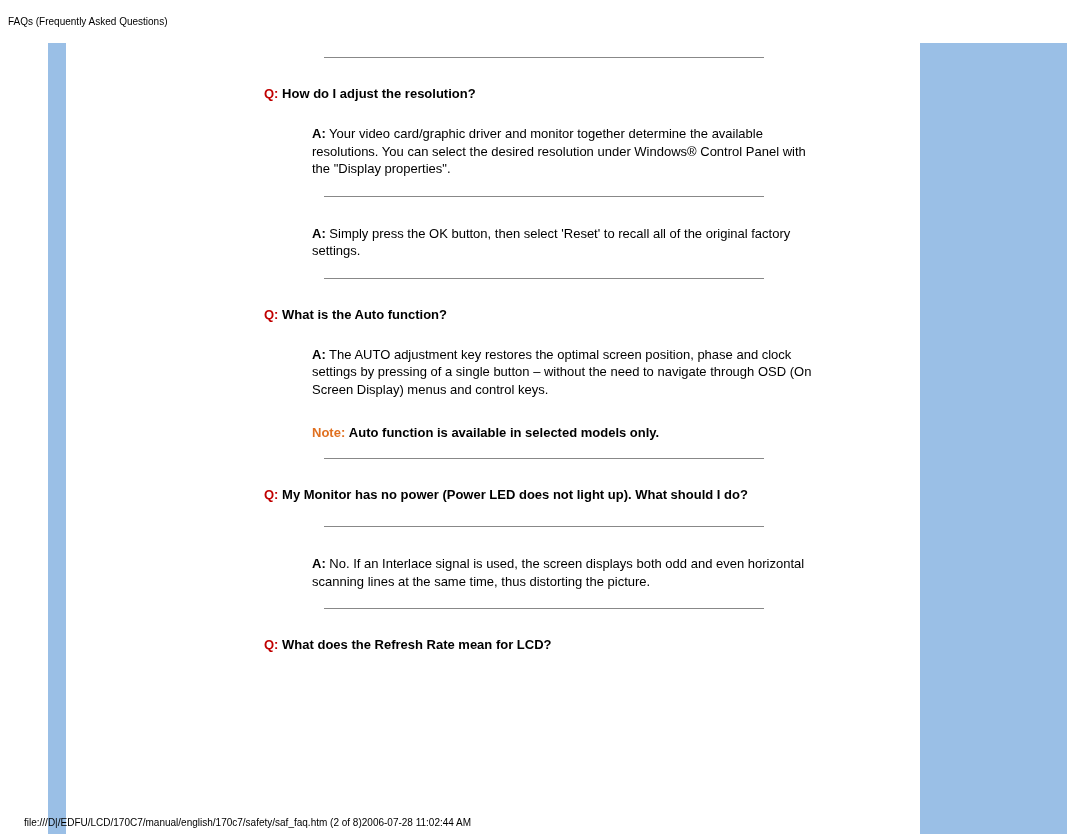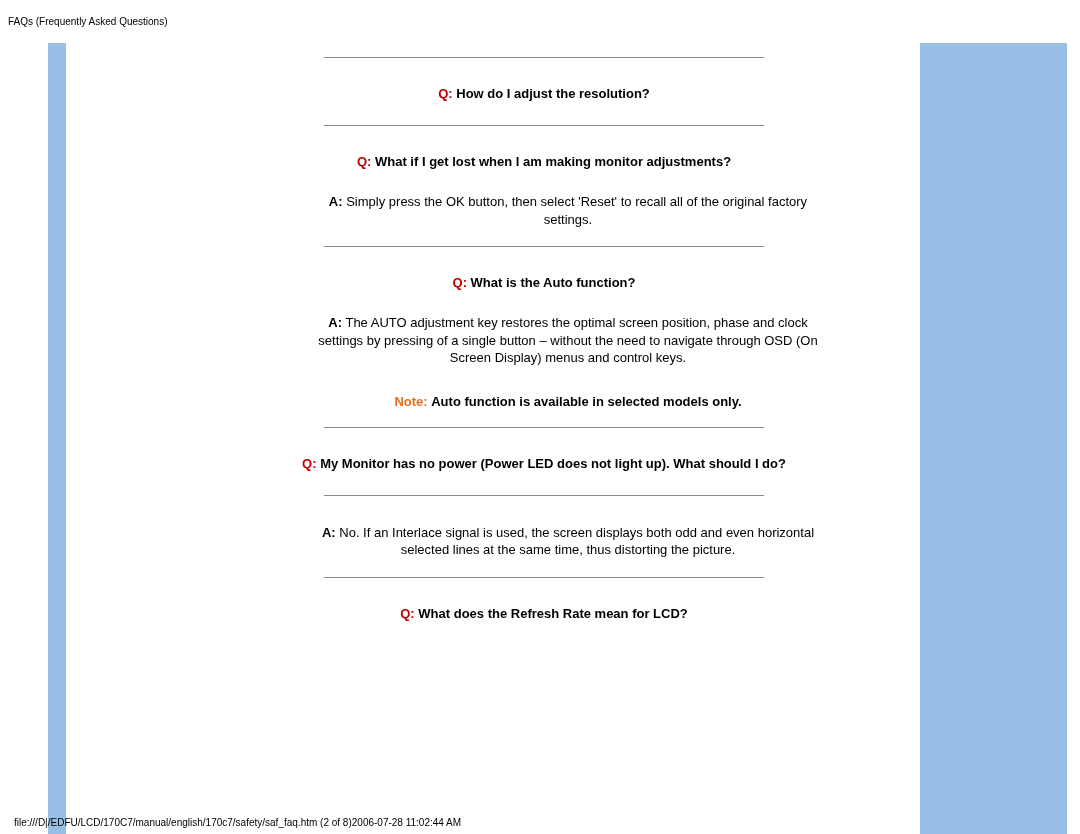--- a/index.html
+++ b/index.html
@@ -13,21 +13,21 @@
     overflow: hidden;
     position: relative;
   }
   .header-text {
     font-size: 10px;
     padding: 16px 8px;
     color: #000;
   }
   .footer-text {
     font-size: 10px;
-    padding: 2px 14px;
+    padding: 2px 24px;
     color: #000;
     position: absolute;
     bottom: 4px;
     left: 0;
   }
   .page-wrap {
     position: relative;
     width: 100%;
   }
   .left-strip {
@@ -47,21 +47,20 @@
     background: #9abfe6;
   }
   .content-col {
     position: absolute;
     left: 264px;
     top: 0;
     width: 560px;
   }
   .faq-block {
     padding: 0 0 0 0;
-    text-align: center;
   }
   .hr {
     border: none;
     border-top: 1px solid #888;
     margin: 18px auto 28px auto;
     width: 440px;
   }
   .q-row {
     margin-bottom: 24px;
   }
@@ -108,28 +107,28 @@
 
   <div class="content-col">
 
     <hr class="hr" style="margin-top:14px;">
 
     <div class="faq-block">
       <div class="q-row">
         <span class="q-label">Q:</span>
         <span class="q-text"> <span>How do I adjust the resolution?</span></span>
       </div>
+      <div class="a-row">
+        <span class="a-label">A:</span>
+        <span> <span>Your video card/graphic driver and monitor together determine the available resolutions. You can select the desired resolution under Windows® Control Panel with the "Display properties".</span></span>
+      </div>
     </div>
     <hr class="hr">
 
     <div class="faq-block">
-      <div class="q-row">
-        <span class="q-label">Q:</span>
-        <span class="q-text"> <span>What if I get lost when I am making monitor adjustments?</span></span>
-      </div>
       <div class="a-row">
         <span class="a-label">A:</span>
         <span> <span>Simply press the OK button, then select 'Reset' to recall all of the original factory settings.</span></span>
       </div>
     </div>
     <hr class="hr">
 
     <div class="faq-block">
       <div class="q-row">
         <span class="q-label">Q:</span>
@@ -150,21 +149,21 @@
       <div class="q-row">
         <span class="q-label">Q:</span>
         <span class="q-text"> <span>My Monitor has no power (Power LED does not light up). What should I do?</span></span>
       </div>
     </div>
     <hr class="hr">
 
     <div class="faq-block">
       <div class="a-row">
         <span class="a-label">A:</span>
-        <span> <span>No. If an Interlace signal is used, the screen displays both odd and even horizontal selected lines at the same time, thus distorting the picture.</span></span>
+        <span> <span>No. If an Interlace signal is used, the screen displays both odd and even horizontal scanning lines at the same time, thus distorting the picture.</span></span>
       </div>
     </div>
     <hr class="hr">
 
     <div class="faq-block">
       <div class="q-row">
         <span class="q-label">Q:</span>
         <span class="q-text"> <span>What does the Refresh Rate mean for LCD?</span></span>
       </div>
     </div>

